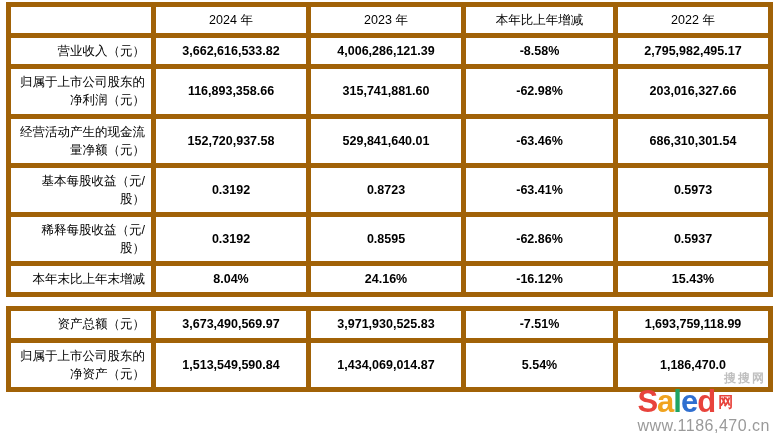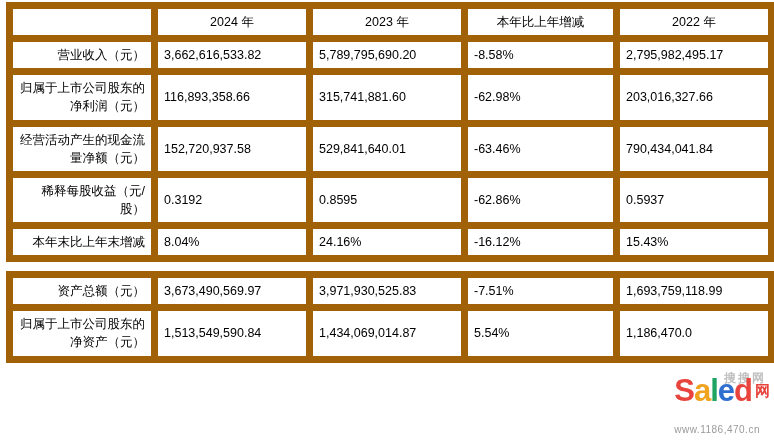--- a/index.html
+++ b/index.html
@@ -19,21 +19,21 @@
     left: 6px;
     top: 2px;
     width: 762px;
   }
   table.fin {
     border-collapse: collapse;
     width: 762px;
     table-layout: fixed;
   }
   table.fin td {
-    border: 7px solid #a16207;
+    border: 5px solid #a16207;
     font-size: 12.5px;
     color: #000000;
     padding: 4px 6px;
     line-height: 1.45;
     vertical-align: middle;
     background: #ffffff;
   }
   .col-label { width: 145px; }
   .col-v1 { width: 155px; }
   .col-v2 { width: 155px; }
@@ -49,22 +49,23 @@
     background: #ffffff;
     border-left: 1px solid #ffffff;
     border-top: 1px solid #ffffff;
     border-bottom: 1px solid #000000;
   }
   td.rowlabel {
     background: #d9d9d9;
     text-align: right;
   }
   td.num {
-    text-align: left;
+    text-align: center;
     padding-right: 10px;
+    font-weight: bold;
   }
   tr.gap td {
     border: none;
     background: #ffffff;
     height: 9px;
     padding: 0;
     font-size: 0;
     line-height: 0;
   }
   .watermark {
@@ -92,24 +93,24 @@
   .wm-d { color: #e8433c; }
   .wm-cn {
     color: #e8433c;
     font-size: 15px;
     font-weight: bold;
     margin-left: 3px;
     line-height: 1;
   }
   .wm-sub {
     text-align: left;
-    font-size: 10px;
+    font-size: 16px;
     color: #9a9a9a;
     letter-spacing: 0.5px;
-    margin-top: 18px;
+    margin-top: 0;
   }
   .wm-top {
     position: absolute;
     right: 8px;
     bottom: 56px;
     font-size: 12px;
     font-weight: bold;
     color: #b5b5b5;
     letter-spacing: 2px;
     opacity: 0.85;
@@ -132,42 +133,49 @@
         <td class="hdr-blank"></td>
         <td class="hdr">2024 年</td>
         <td class="hdr">2023 年</td>
         <td class="hdr">本年比上年增减</td>
         <td class="hdr">2022 年</td>
       </tr>
 
       <tr>
         <td class="rowlabel">营业收入（元）</td>
         <td class="num">3,662,616,533.82</td>
-        <td class="num">5,789,795,690.20</td>
+        <td class="num">4,006,286,121.39</td>
         <td class="num">-8.58%</td>
         <td class="num">2,795,982,495.17</td>
       </tr>
 
       <tr>
         <td class="rowlabel">归属于上市公司股东的净利润（元）</td>
         <td class="num">116,893,358.66</td>
         <td class="num">315,741,881.60</td>
         <td class="num">-62.98%</td>
         <td class="num">203,016,327.66</td>
       </tr>
 
 
       <tr>
         <td class="rowlabel">经营活动产生的现金流量净额（元）</td>
         <td class="num">152,720,937.58</td>
         <td class="num">529,841,640.01</td>
         <td class="num">-63.46%</td>
-        <td class="num">790,434,041.84</td>
-      </tr>
-
+        <td class="num">686,310,301.54</td>
+      </tr>
+
+      <tr>
+        <td class="rowlabel">基本每股收益（元/股）</td>
+        <td class="num">0.3192</td>
+        <td class="num">0.8723</td>
+        <td class="num">-63.41%</td>
+        <td class="num">0.5973</td>
+      </tr>
 
       <tr>
         <td class="rowlabel">稀释每股收益（元/股）</td>
         <td class="num">0.3192</td>
         <td class="num">0.8595</td>
         <td class="num">-62.86%</td>
         <td class="num">0.5937</td>
       </tr>
 
       <tr>

